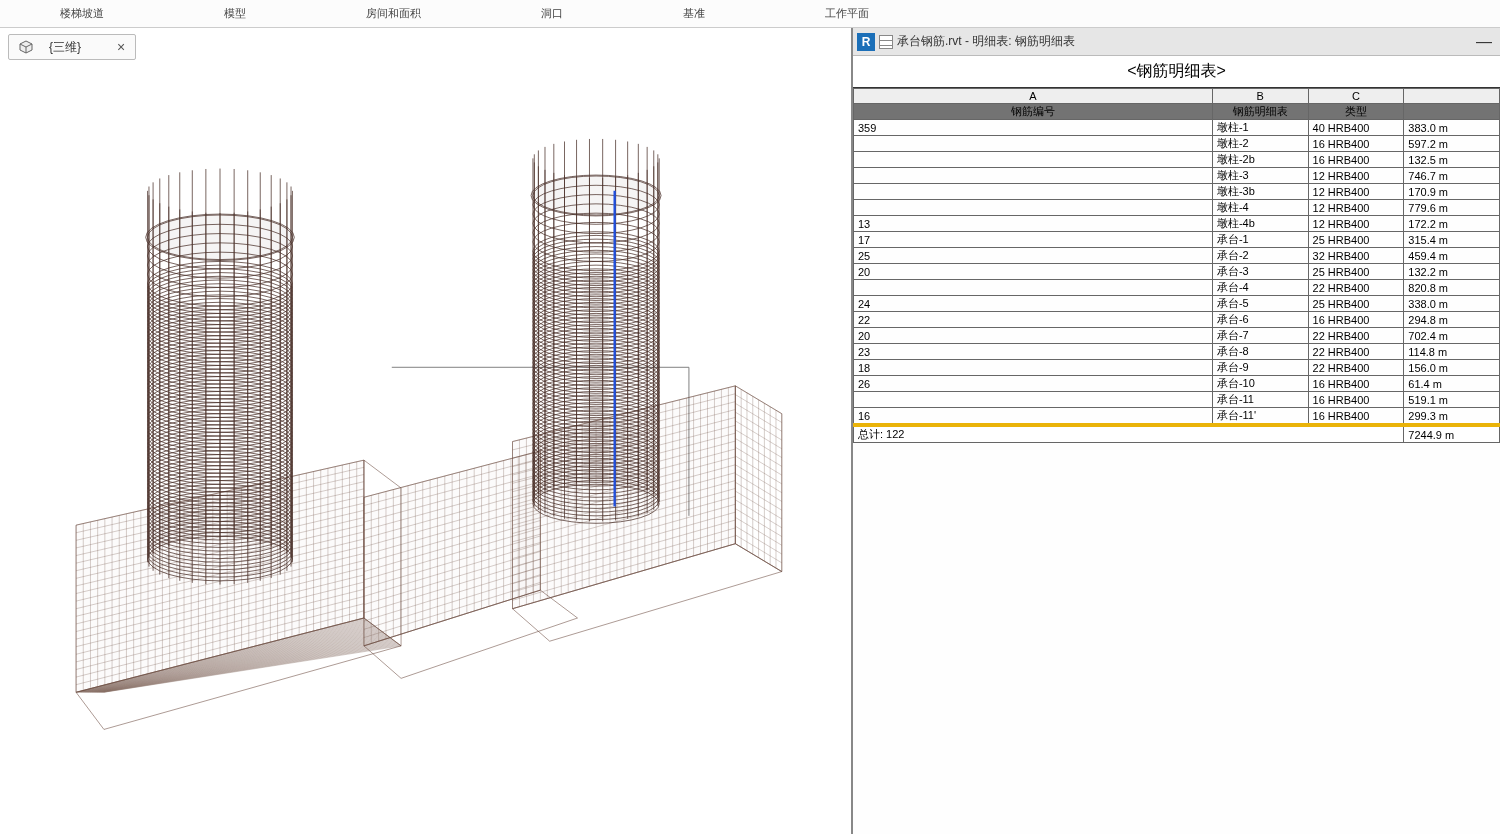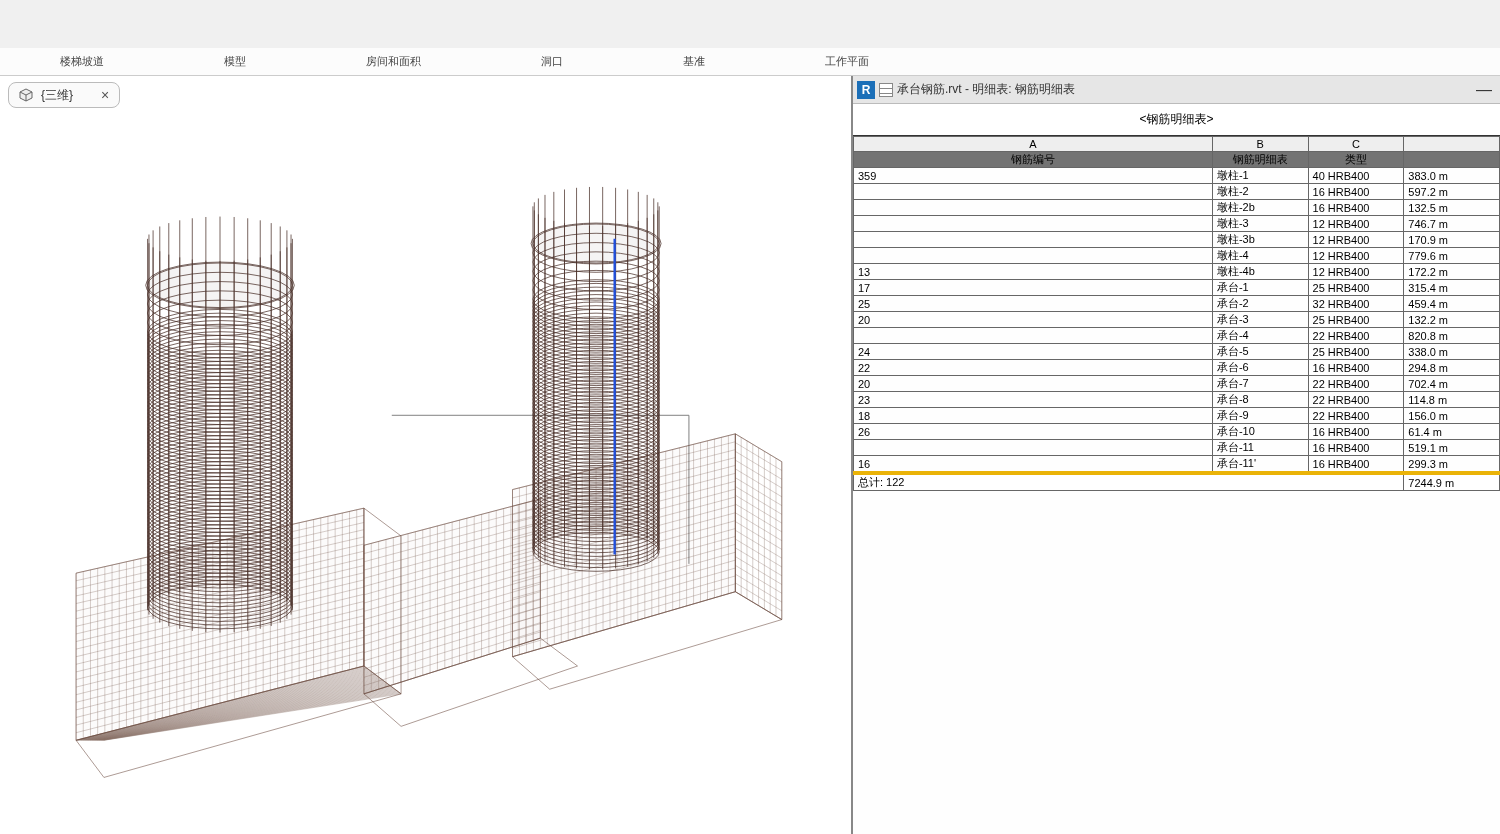--- a/index.html
+++ b/index.html
@@ -1,38 +1,38 @@
 <!DOCTYPE html>
 <html><head>
   <meta charset="utf-8">
   <style>
     * { margin: 0; padding: 0; box-sizing: border-box; font-family: "Microsoft YaHei", sans-serif; }
     body { background: #f0f0f0; width: 1500px; height: 834px; overflow: hidden; position: relative; }
     
-    .ribbon-bar { height: 28px; background: #fcfcfc; border-bottom: 1px solid #ccc; display: flex; width: 100%; margin-top: 48px; }
+    .ribbon-bar { height: 28px; background: #fcfcfc; border-bottom: 1px solid #ccc; display: flex; width: 100%; }
     .ribbon-item { font-size: 11px; color: #444; padding: 6px 60px; cursor: pointer; }
     
     .main-area { display: flex; height: calc(100% - 28px); }
     .viewport-panel { width: 853px; height: 100%; background: #fff; position: relative; border-right: 2px solid #888; }
     
-    .view-tab { position: absolute; top: 6px; left: 8px; height: 26px; display: flex; align-items: center; background: #fafafa; border: 1px solid #bbb; border-radius: 8px; padding: 4px 10px; gap: 8px; font-size: 12px; color: #333; }
+    .view-tab { position: absolute; top: 6px; left: 8px; height: 26px; display: flex; align-items: center; background: #fafafa; border: 1px solid #bbb; border-radius: 2px; padding: 4px 10px; gap: 16px; font-size: 12px; color: #333; }
     .view-tab .cube-icon { width: 14px; height: 14px; display: inline-block; }
     .view-tab .cube-icon svg { display: block; }
     .view-tab .close-x { font-size: 14px; color: #555; cursor: pointer; margin-left: 20px; }
     
     .canvas-3d { position: absolute; top: 40px; left: 0; right: 0; bottom: 0; background: #fff; overflow: hidden; }
     .rebar-drawing { position: absolute; top: 30px; left: 20px; width: 790px; height: 650px; }
     
     .schedule-panel { flex: 1; height: 100%; background: #fefefe; display: flex; flex-direction: column; }
     .schedule-titlebar { height: 28px; background: #e6e6e6; border-bottom: 1px solid #bbb; display: flex; align-items: center; padding-left: 4px; font-size: 12px; color: #333; }
     .revit-logo { width: 18px; height: 18px; background: #1b6fb8; color: #fff; display: inline-flex; align-items: center; justify-content: center; font-weight: bold; font-size: 12px; margin-right: 4px; }
     .sched-icon { width: 14px; height: 14px; border: 1px solid #888; display: inline-block; margin-right: 4px; background: linear-gradient(to bottom, #fff 0, #fff 4px, #888 4px, #888 5px, #fff 5px, #fff 9px, #888 9px, #888 10px, #fff 10px); }
     .schedule-minimize { margin-left: auto; margin-right: 8px; font-size: 16px; color: #333; cursor: pointer; }
     
-    .schedule-title-row { height: 32px; border-bottom: 1px solid #333; display: flex; align-items: center; justify-content: center; font-size: 12px; font-weight: 500; background: #fff; }
+    .schedule-title-row { height: 32px; border-bottom: 1px solid #333; display: flex; align-items: center; justify-content: center; font-size: 16px; font-weight: 500; background: #fff; }
     
     .schedule-table { width: 100%; border-collapse: collapse; font-size: 11px; }
     .schedule-table th, .schedule-table td { border: 1px solid #666; height: 15px; padding: 0 4px; text-align: left; white-space: nowrap; overflow: hidden; }
     .schedule-table th { background: #eee; font-weight: normal; text-align: center; }
     .schedule-table .col-label-row td { background: #737373; text-align: center; font-weight: 500; }
     .col-a { width: 330px; }
     .col-b { width: 88px; }
     .col-c { width: 88px; }
     .col-d { width: 88px; }
     .total-row td { border-top: 4px solid #eab308; background: #fff; }

